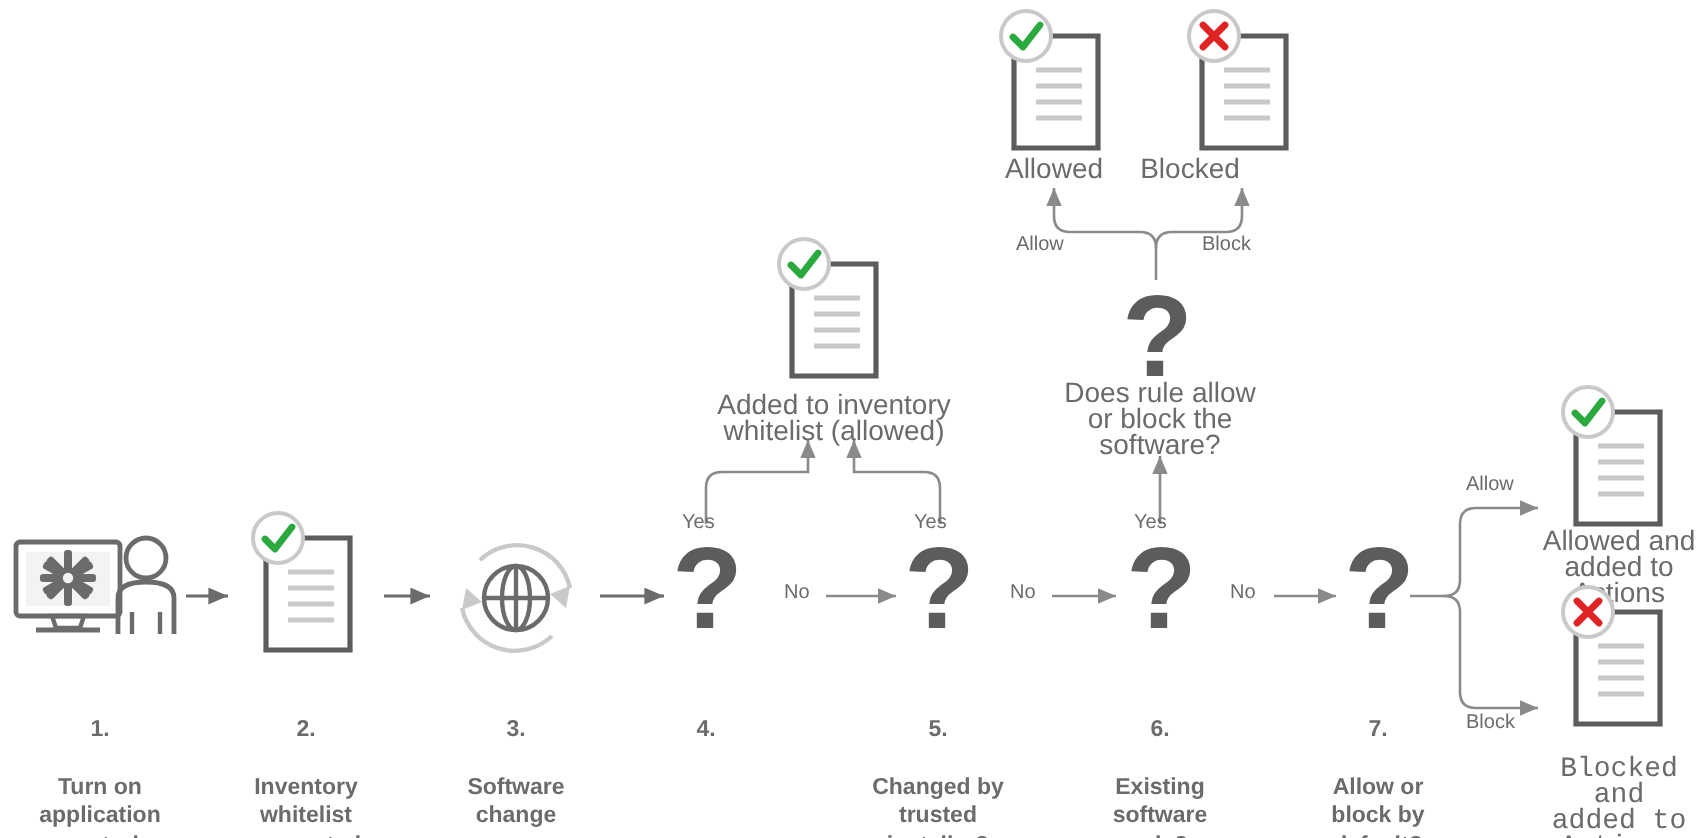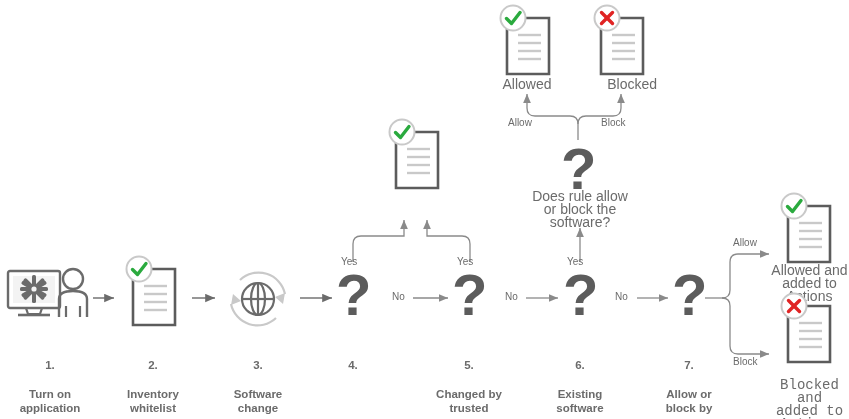--- a/index.html
+++ b/index.html
@@ -219,20 +219,22 @@
       <g stroke="#c9c9c9" stroke-width="2.4">
         <line x1="24" y1="31" x2="47" y2="31"></line>
         <line x1="24" y1="39" x2="47" y2="39"></line>
         <line x1="24" y1="47" x2="47" y2="47"></line>
         <line x1="24" y1="55" x2="47" y2="55"></line>
       </g>
       <circle cx="19" cy="14" r="12.5" fill="#ffffff" stroke="#c9c9c9" stroke-width="2"></circle>
       <path d="M 12.5,14.5 L 17.5,19.5 L 26,8.5" fill="none" stroke="#2aaa3e" stroke-width="3.4" stroke-linecap="round" stroke-linejoin="round"></path>
     </svg>
   </div>
+  <div class="plain-caption" style="left:355px; top:196px; width:124px;">Added to inventory
+whitelist (allowed)</div>
 
   <div class="qmark" style="left:561px; top:140px;">?</div>
   <div class="plain-caption" style="left:527px; top:190px; width:106px;">Does rule allow
 or block the
 software?</div>
   <div class="edge-label" style="left:508px; top:117px;">Allow</div>
   <div class="edge-label" style="left:601px; top:117px;">Block</div>
 
   <div class="node" style="left:494px; top:4px; width:66px; height:76px;">
     <svg width="66" height="76" viewBox="0 0 66 76">
@@ -258,21 +260,21 @@
         <line x1="24" y1="47" x2="47" y2="47"></line>
         <line x1="24" y1="55" x2="47" y2="55"></line>
       </g>
       <circle cx="19" cy="14" r="12.5" fill="#ffffff" stroke="#c9c9c9" stroke-width="2"></circle>
       <g stroke="#e02424" stroke-width="3.4" stroke-linecap="round">
         <line x1="13.5" y1="8.5" x2="24.5" y2="19.5"></line>
         <line x1="24.5" y1="8.5" x2="13.5" y2="19.5"></line>
       </g>
     </svg>
   </div>
-  <div class="plain-caption" style="left:577px; top:78px; width:80px;text-align:right;">Blocked</div>
+  <div class="plain-caption" style="left:555px; top:78px; width:80px;">Blocked</div>
 
   <div class="node" style="left:775px; top:192px; width:66px; height:76px;">
     <svg width="66" height="76" viewBox="0 0 66 76">
       <path d="M 13,14 L 55,14 L 55,70 L 13,70 Z" fill="#ffffff" stroke="#5c5c5c" stroke-width="2.6"></path>
       <g stroke="#c9c9c9" stroke-width="2.4">
         <line x1="24" y1="31" x2="47" y2="31"></line>
         <line x1="24" y1="39" x2="47" y2="39"></line>
         <line x1="24" y1="47" x2="47" y2="47"></line>
         <line x1="24" y1="55" x2="47" y2="55"></line>
       </g>

